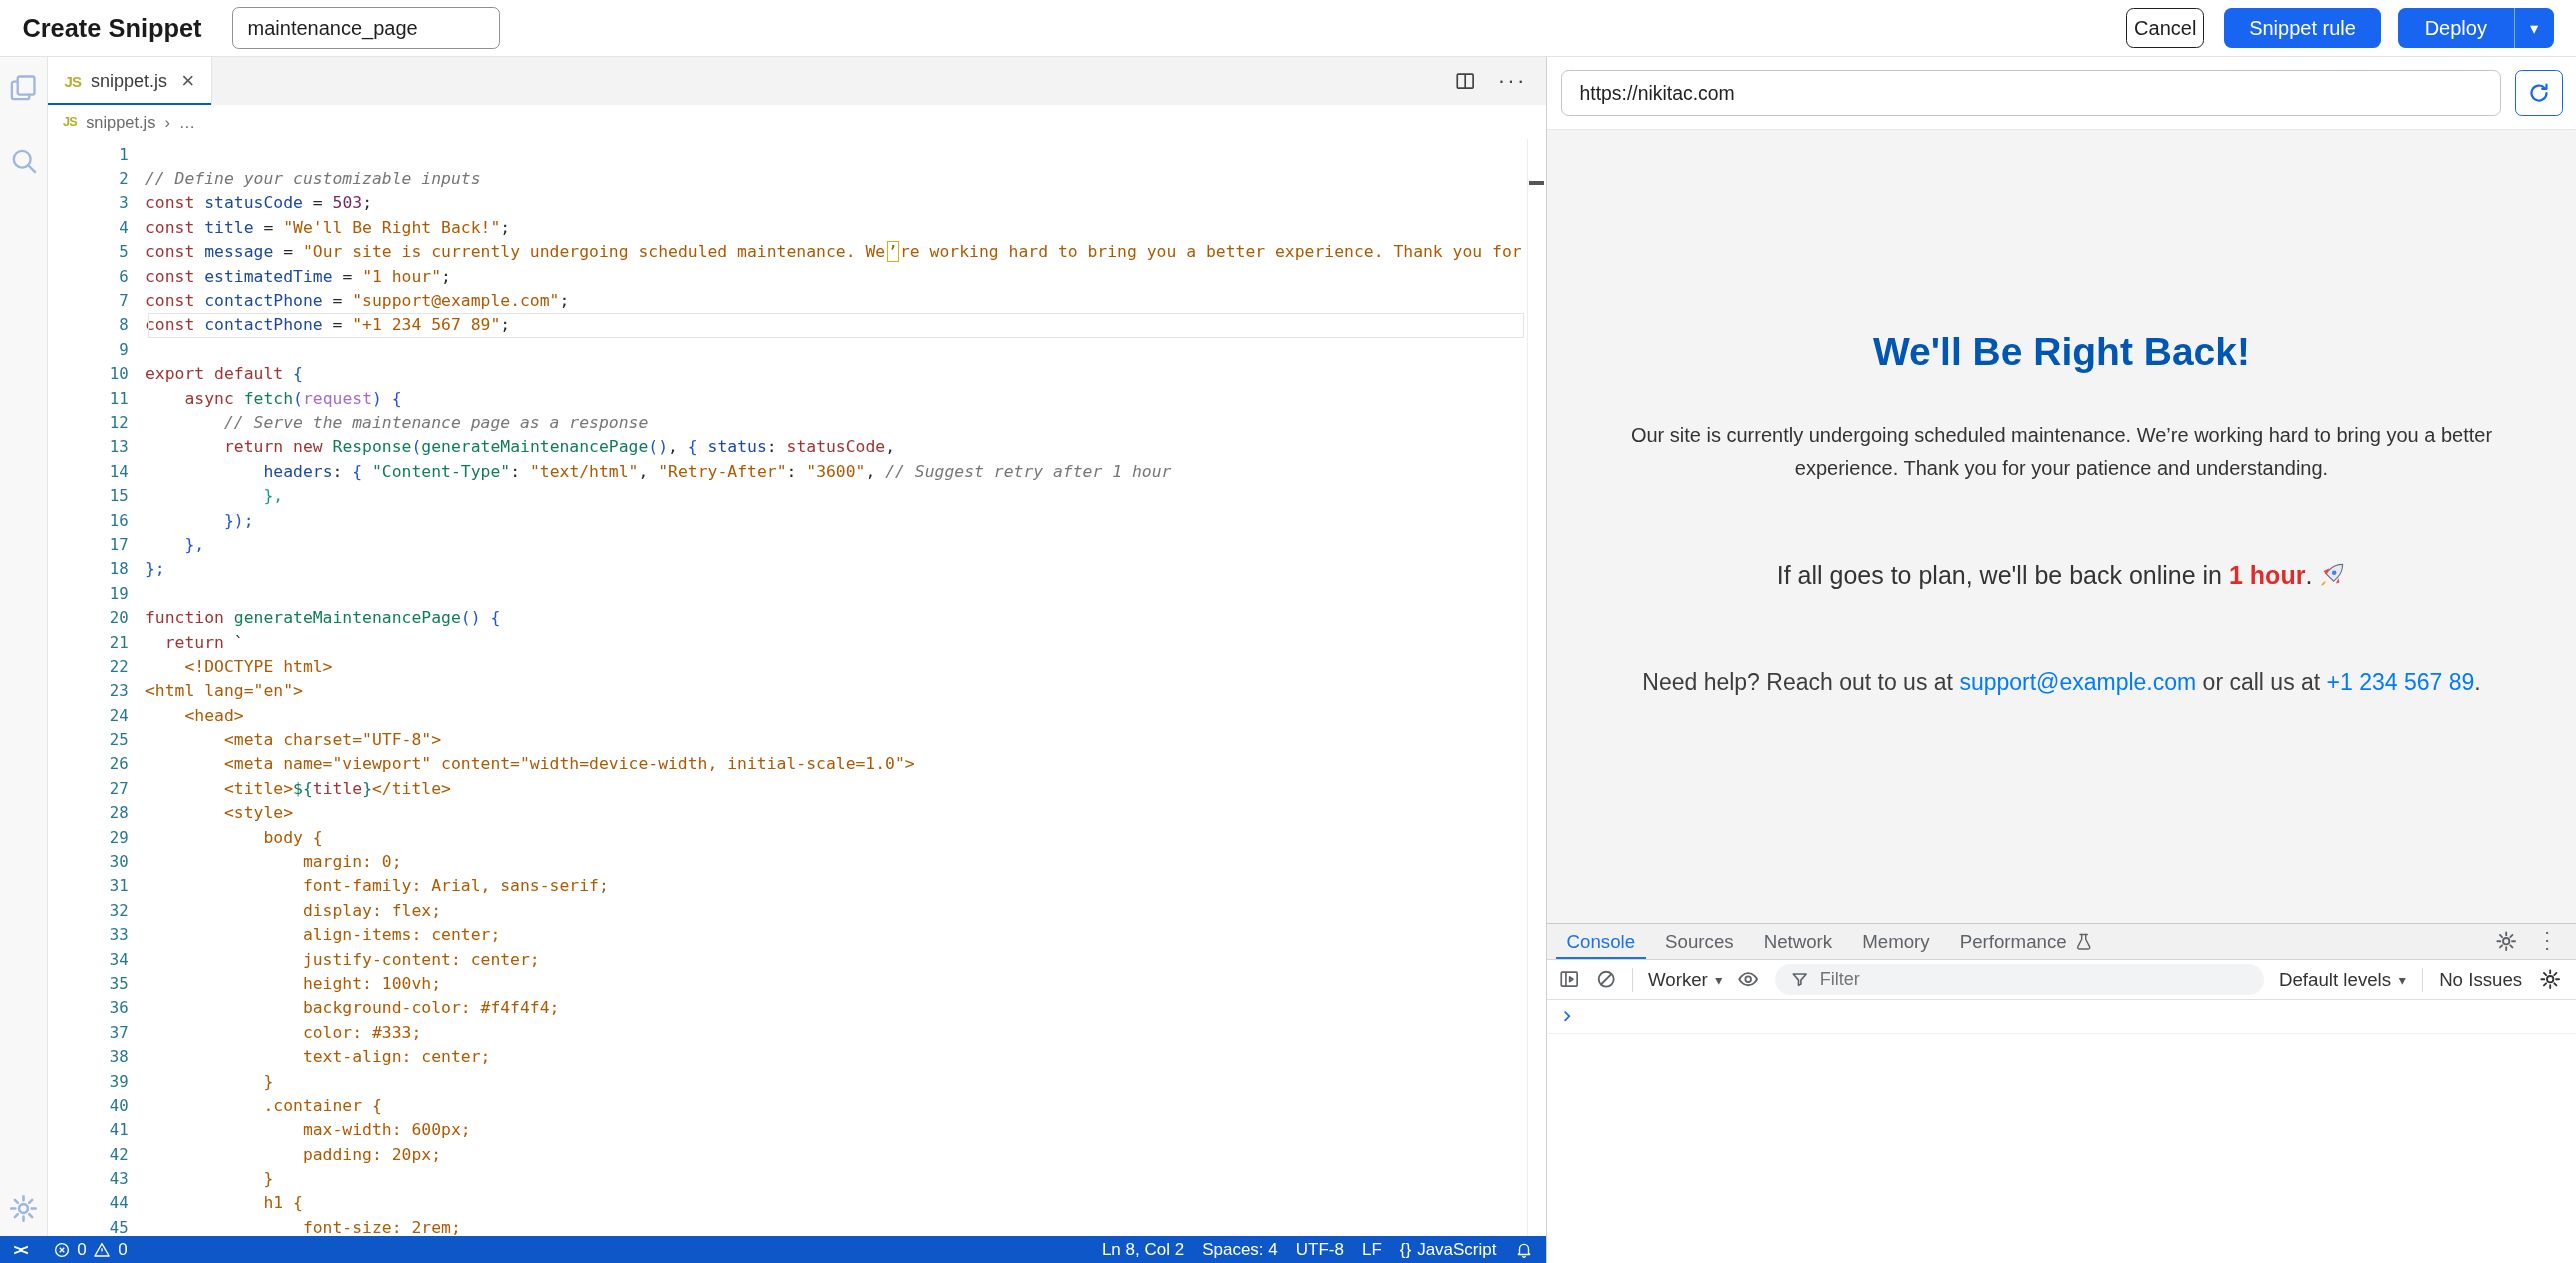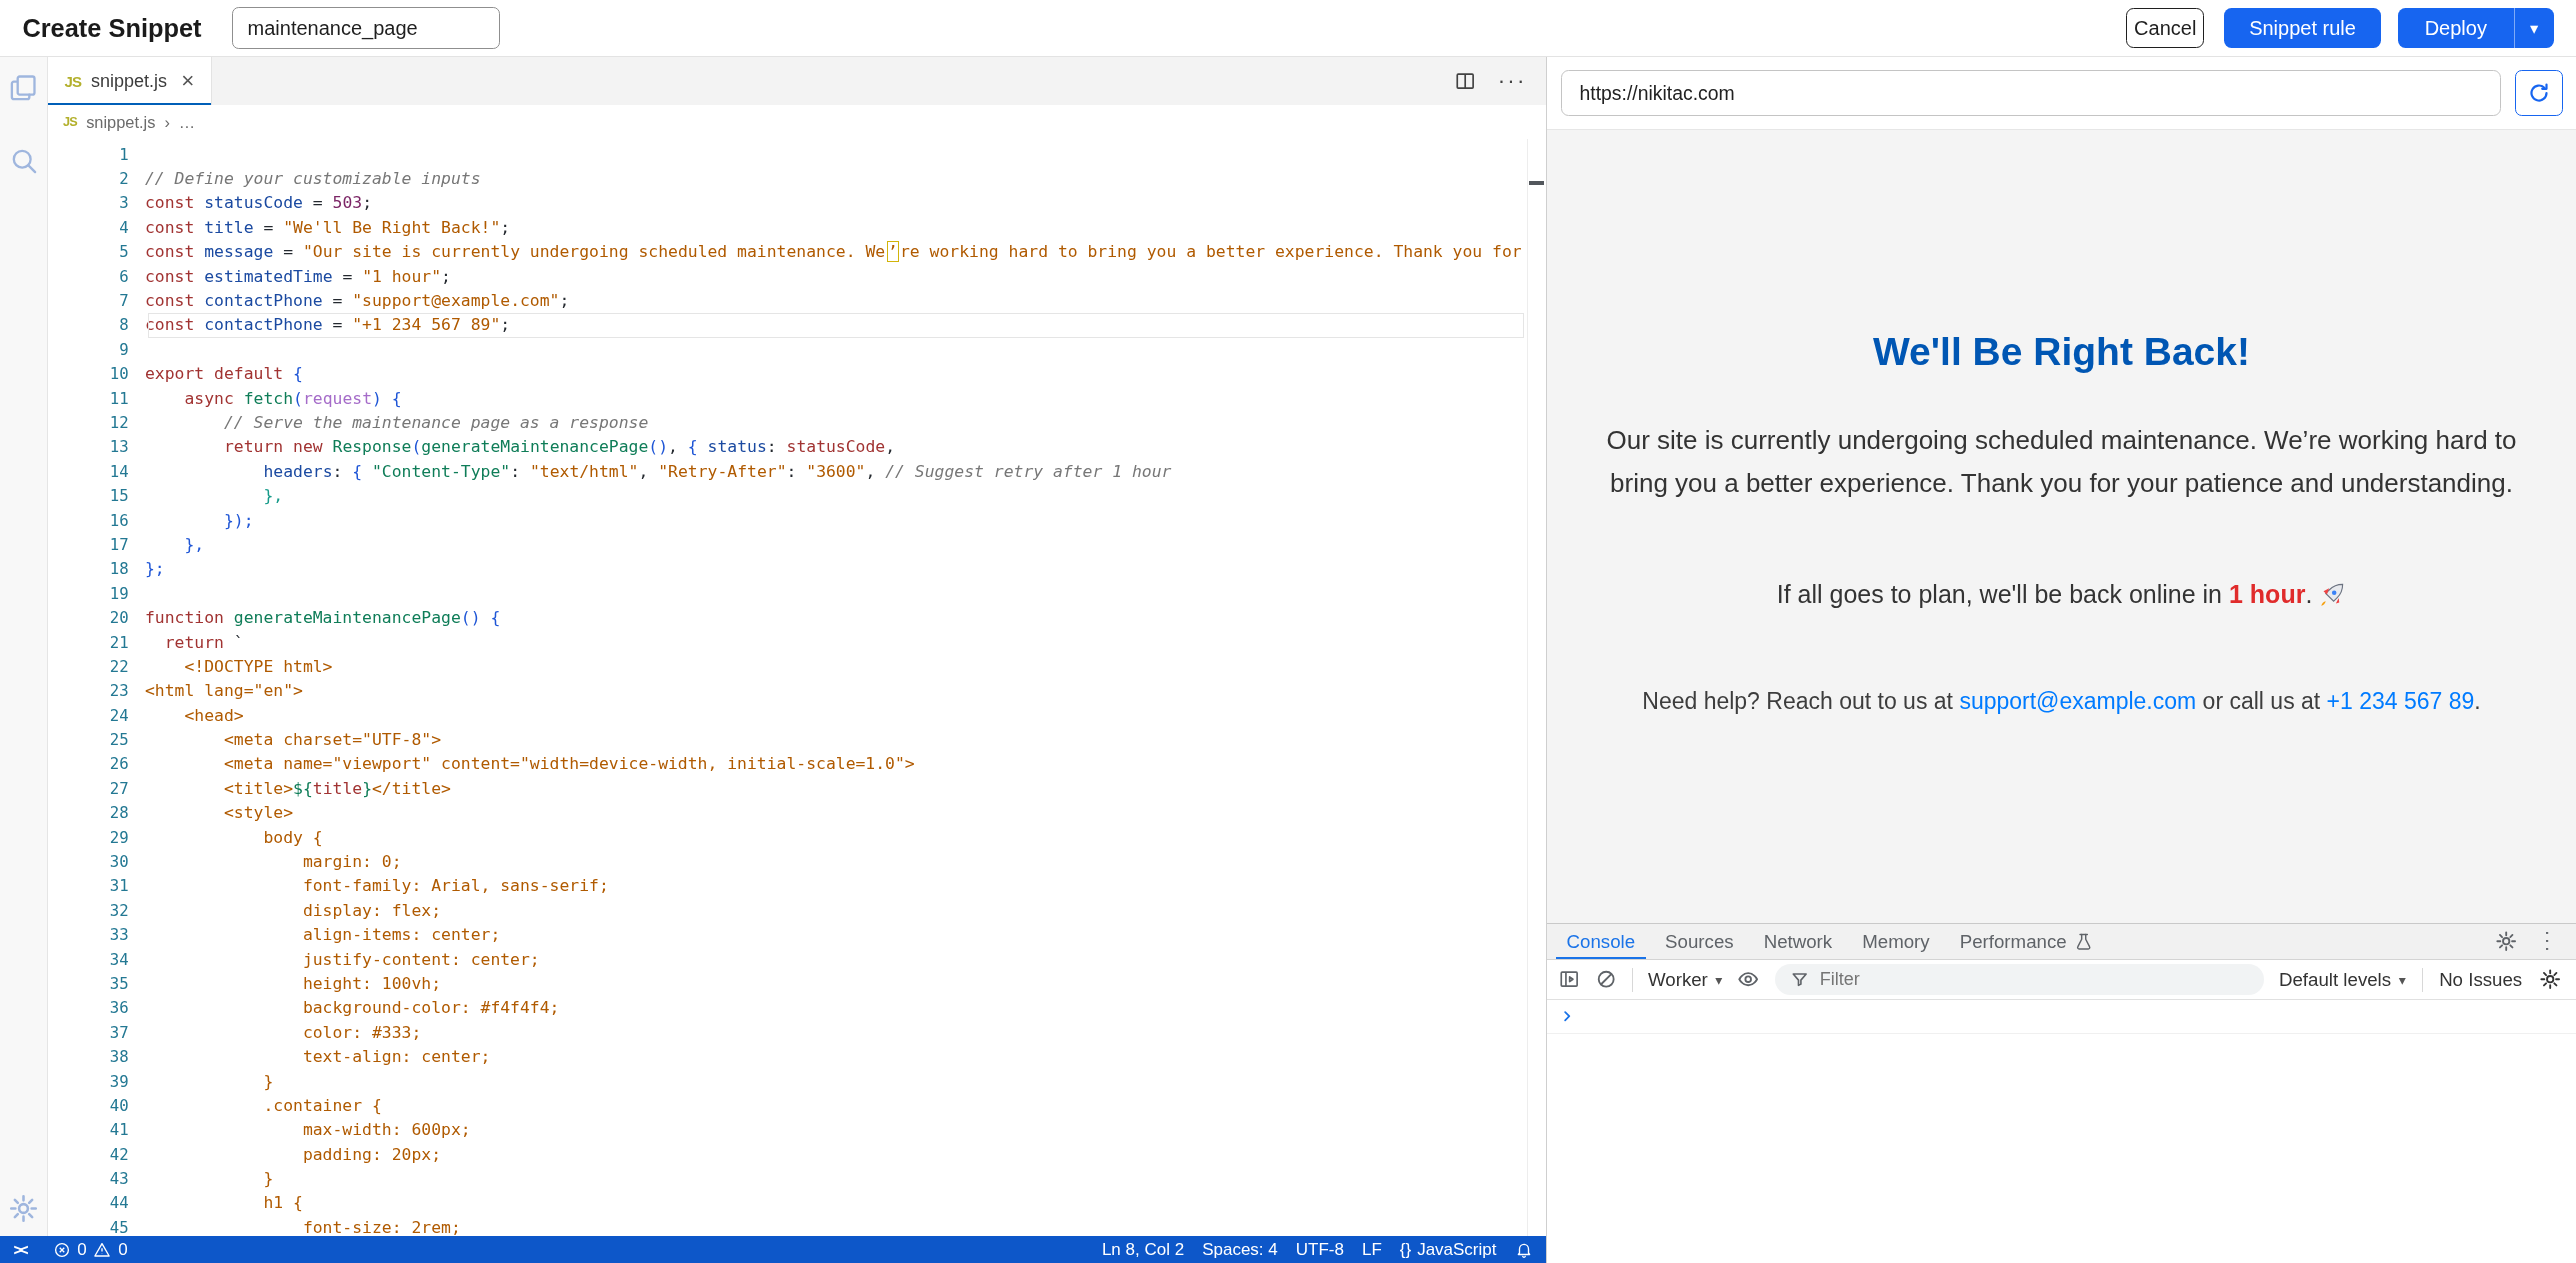--- a/index.html
+++ b/index.html
@@ -88,21 +88,21 @@
   .ptab-actions .ic { width:30px; height:30px; }
 
   .urlrow { flex:0 0 73px; display:flex; align-items:center; gap:13.5px; padding:0 13.5px; background:#fff; border-bottom:0.7px solid #e6e6e6; }
   .url-input { flex:1; height:46px; border:0.7px solid #c4c4c4; border-radius:7.5px; font-size:19.4px; padding:0 18px; color:#222; font-family:"Liberation Sans",sans-serif; outline:none; }
   .refresh-btn { flex:0 0 48px; height:46px; border:1.5px solid #1765f0; border-radius:6.7px; background:#fff; color:#1765f0; display:flex; align-items:center; justify-content:center; cursor:pointer; }
   .refresh-btn .ic { width:24px; height:24px; }
 
   .viewport { flex:1; background:#f4f4f4; overflow:hidden; display:flex; justify-content:center; min-height:0; }
   .mpage { max-width:949px; text-align:center; padding-top:200px; color:#333; }
   .mpage h1 { font-size:39px; color:#0056b3; margin-bottom:45px; font-weight:bold; }
-  .m-msg { font-size:26px; line-height:1.64; margin-bottom:76px; }
+  .m-msg { font-size:20px; line-height:1.64; margin-bottom:76px; }
   .m-eta { font-size:25px; margin-bottom:79px; }
   .m-eta .hl { color:#e02b2b; font-weight:bold; }
   .m-help { font-size:23px; color:#3d3d3d; }
   .m-help a { color:#007bff; text-decoration:none; cursor:pointer; }
   .rocket { width:27px; height:27px; vertical-align:-4.5px; }
 
   
   .devtools { flex:0 0 340px; display:flex; flex-direction:column; border-top:0.7px solid #c9c9c9; background:#fff; }
   .dt-tabs { flex:0 0 36px; display:flex; align-items:stretch; padding:0 4.5px; background:#f1f1f1; border-bottom:0.7px solid #d4d4d4; }
   .dt-tab { display:flex; align-items:center; gap:7.5px; padding:0 15px; font-size:18.7px; color:#5f6368; position:relative; cursor:pointer; }

